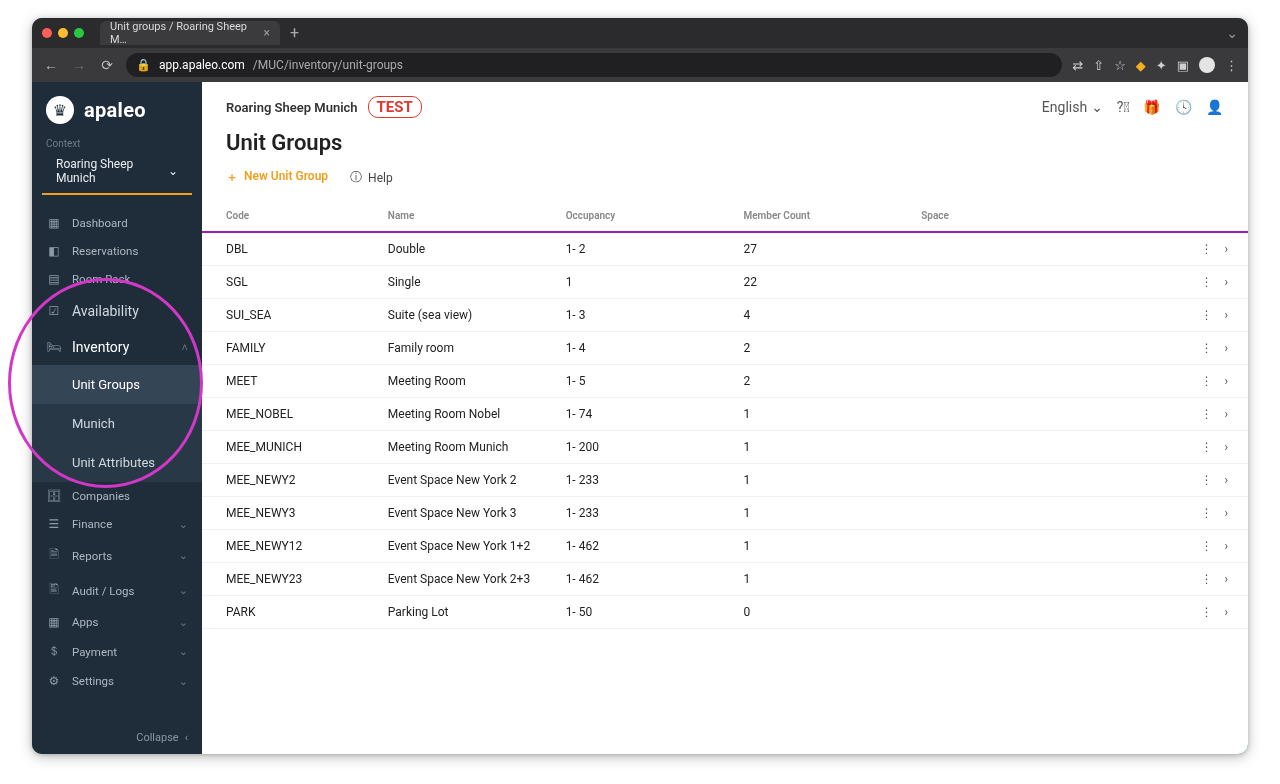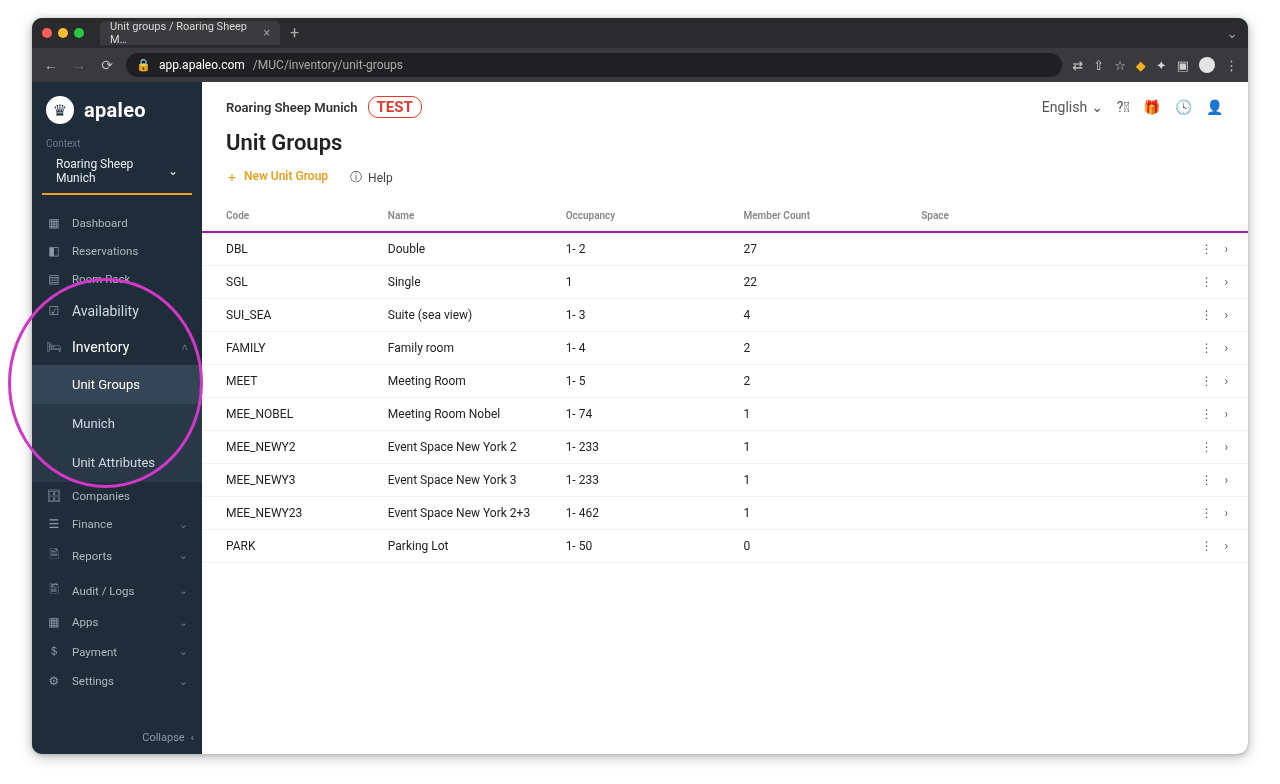--- a/index.html
+++ b/index.html
@@ -116,21 +116,21 @@
   .nav-item .chev, .nav-item-big .chev { margin-left:auto; color:#6b7682; font-size:11px; }
   .nav-item .micon, .nav-item-big .micon { width:16px; text-align:center; font-size:12px; color:#8d99a6; }
   .nav-item-big { font-size:14px; color:#cfd7df; padding:10px 14px; }
   .nav-item-big.active { color:#fff; }
   .subnav { background:#293847; }
   .subnav .sub {
     padding:12px 14px 12px 40px; color:#cfd7df; font-size:13px; cursor:pointer;
   }
   .subnav .sub.active { background:#344556; color:#fff; }
   .collapse {
-    margin-top:auto; padding:10px 8px; text-align:right;
+    margin-top:auto; padding:10px 14px; text-align:right;
     color:#8a96a3; font-size:11px; display:flex; justify-content:flex-end; gap:6px;
     cursor:pointer;
   }
   
   .highlight-ring {
     position:absolute;
     border:3px solid #d238c7;
     border-radius:50%;
     pointer-events:none;
   }
@@ -376,31 +376,47 @@
             </tr>
             <tr>
               <td>MEE_NOBEL</td>
               <td>Meeting Room Nobel</td>
               <td>1- 74</td>
               <td>1</td>
               <td></td>
               <td class="row-actions"><span>⋮</span><span>›</span></td>
             </tr>
             <tr>
+              <td>MEE_MUNICH</td>
+              <td>Meeting Room Munich</td>
+              <td>1- 200</td>
+              <td>1</td>
+              <td></td>
+              <td class="row-actions"><span>⋮</span><span>›</span></td>
+            </tr>
+            <tr>
               <td>MEE_NEWY2</td>
               <td>Event Space New York 2</td>
               <td>1- 233</td>
               <td>1</td>
               <td></td>
               <td class="row-actions"><span>⋮</span><span>›</span></td>
             </tr>
             <tr>
               <td>MEE_NEWY3</td>
               <td>Event Space New York 3</td>
               <td>1- 233</td>
+              <td>1</td>
+              <td></td>
+              <td class="row-actions"><span>⋮</span><span>›</span></td>
+            </tr>
+            <tr>
+              <td>MEE_NEWY12</td>
+              <td>Event Space New York 1+2</td>
+              <td>1- 462</td>
               <td>1</td>
               <td></td>
               <td class="row-actions"><span>⋮</span><span>›</span></td>
             </tr>
             <tr>
               <td>MEE_NEWY23</td>
               <td>Event Space New York 2+3</td>
               <td>1- 462</td>
               <td>1</td>
               <td></td>

